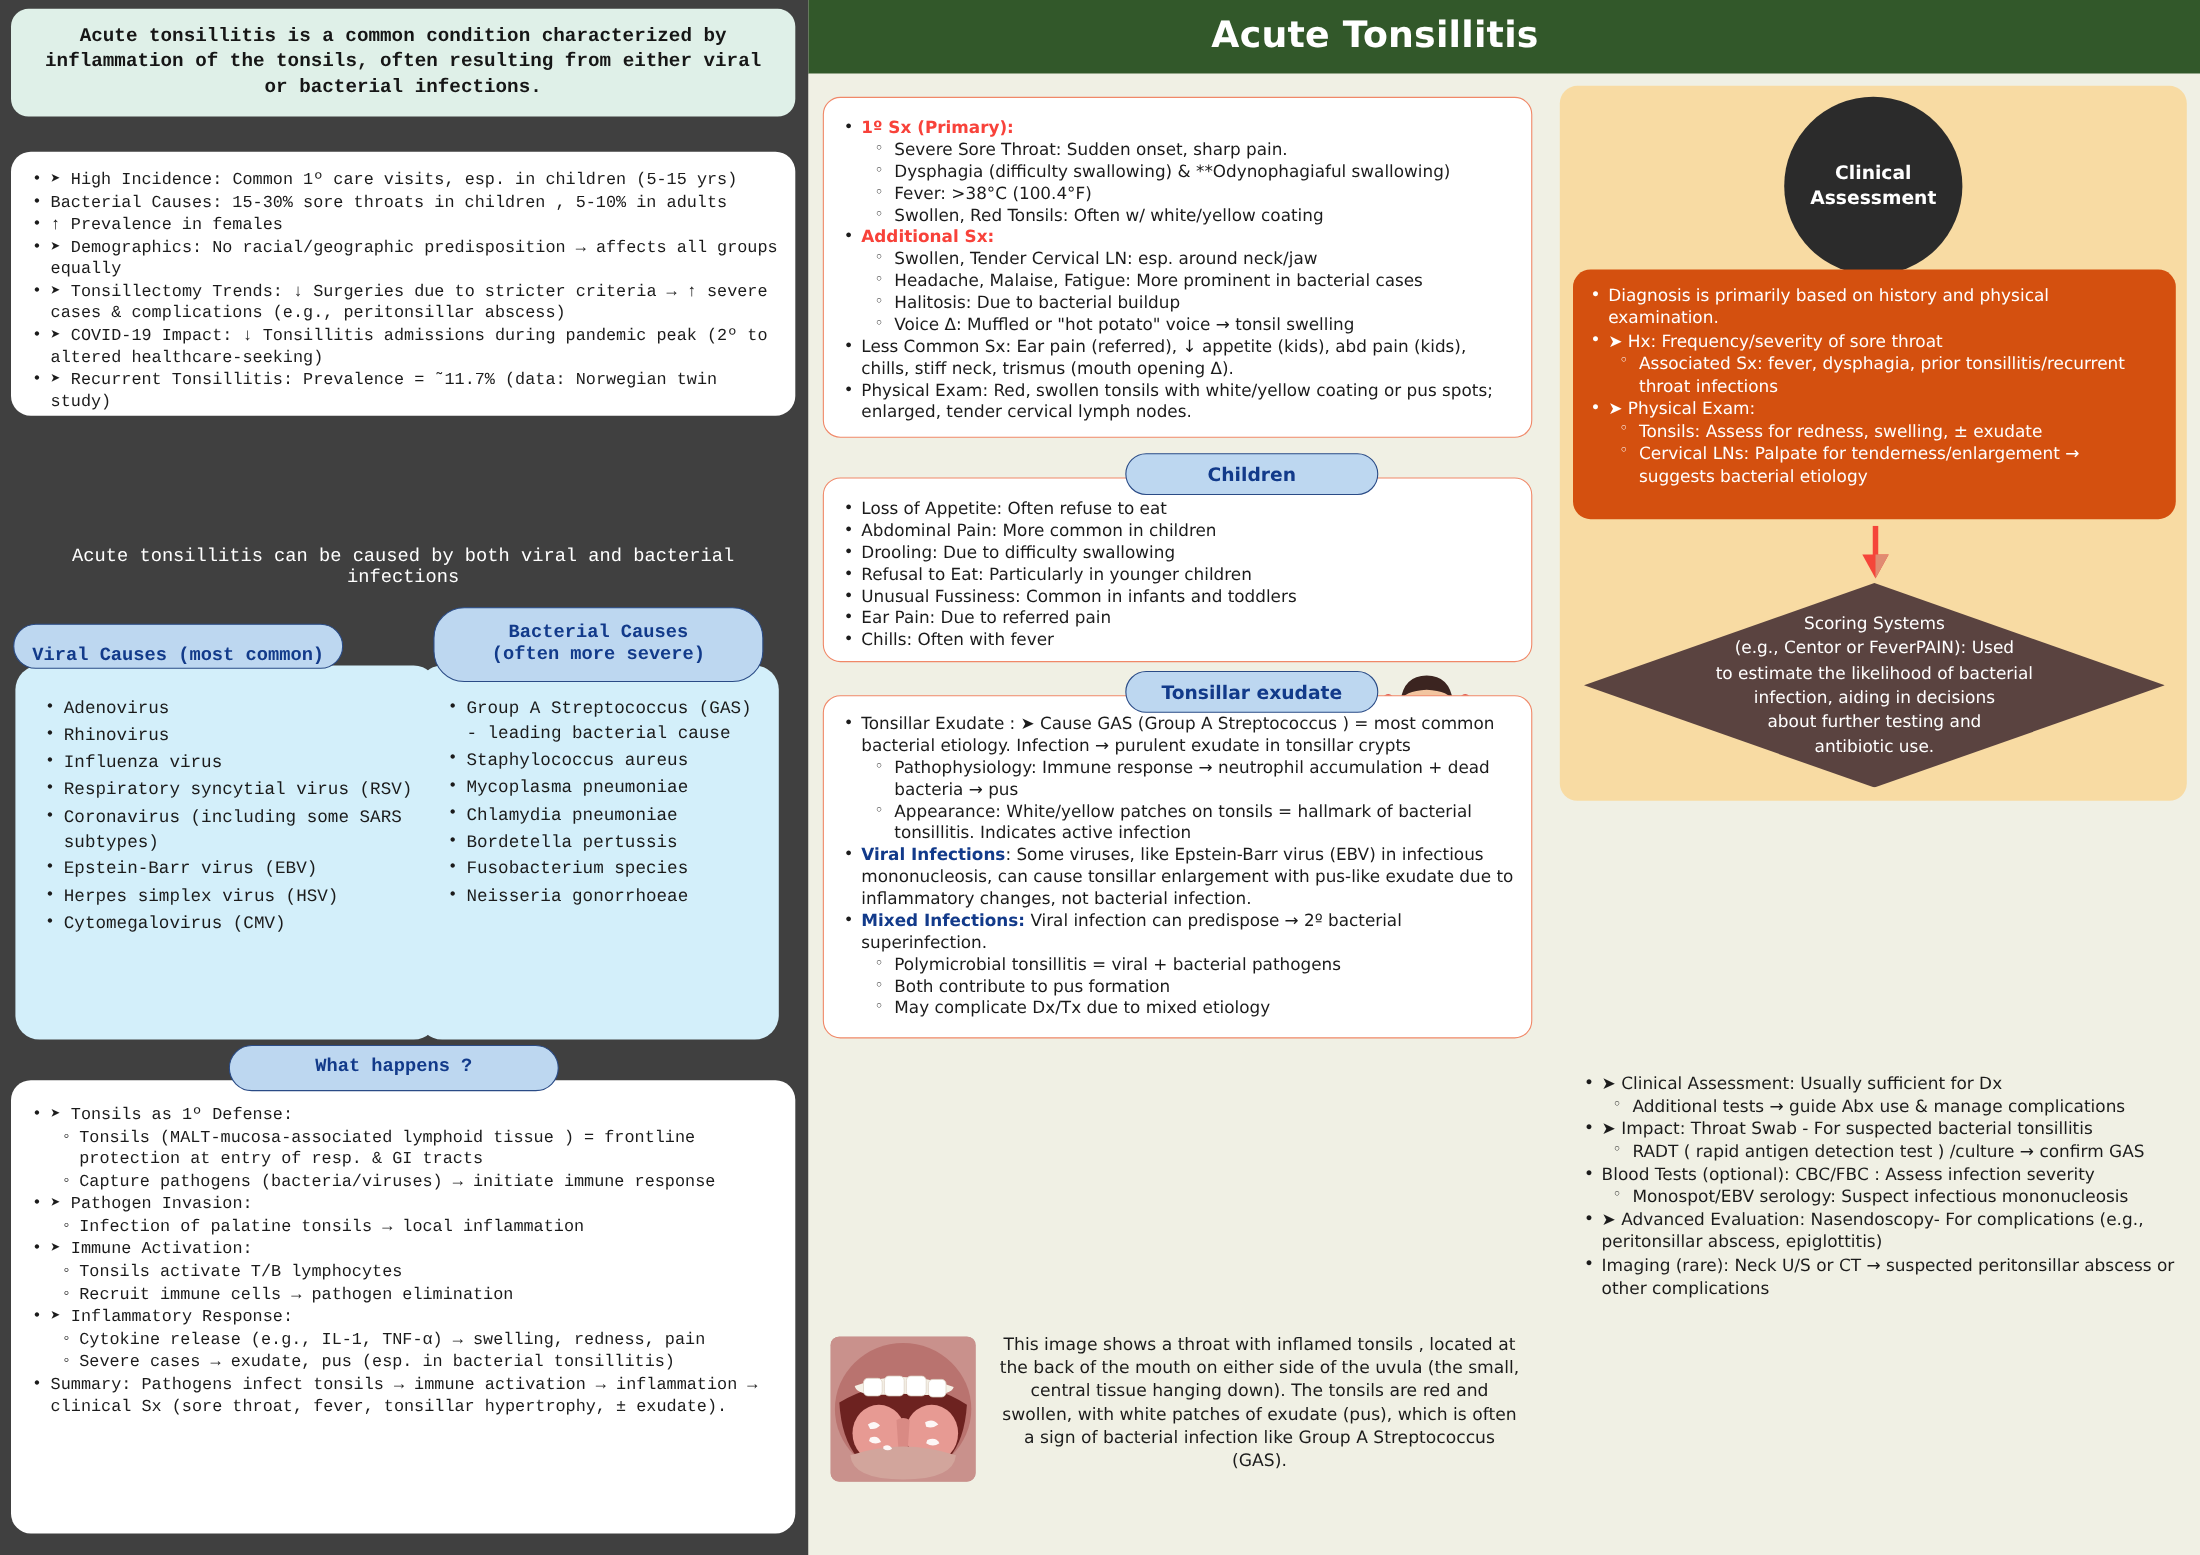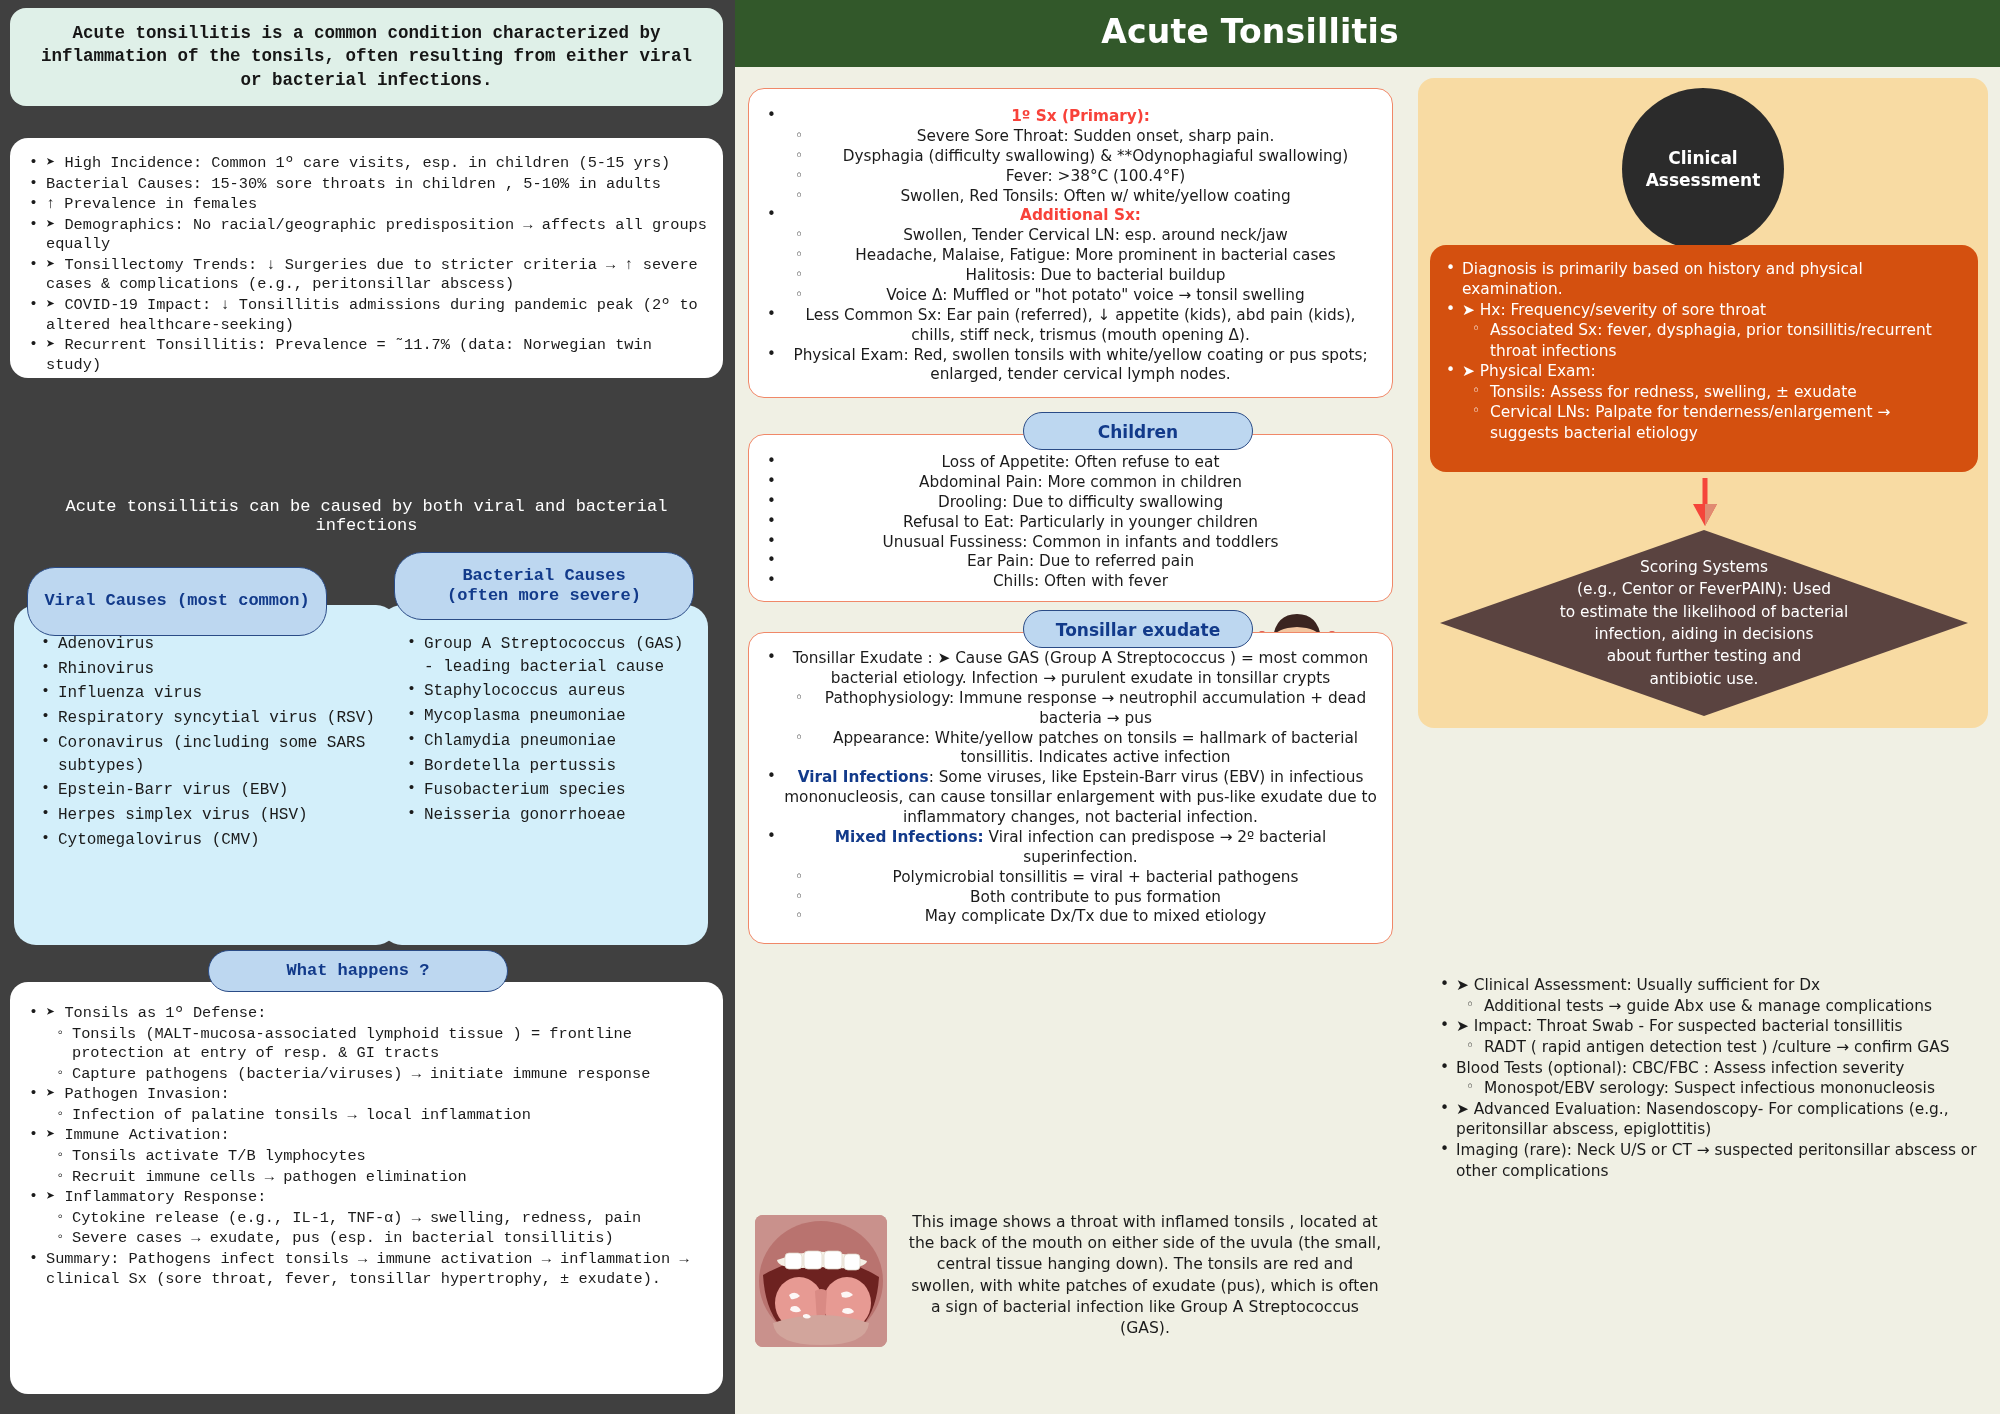--- a/index.html
+++ b/index.html
@@ -48,21 +48,21 @@
     position: absolute; left: 10px; top: 497px; width: 713px;
     text-align: center; color: #ffffff; font-size: 17px;
   }
 
   .pill {
     position: absolute; background: #bdd7f0; border: 1.6px solid #2a4b86;
     border-radius: 28px; color: #123a8a; font-weight: bold;
     font-size: 17px; text-align: center; display: flex;
     align-items: center; justify-content: center; line-height: 1.2; z-index: 4;
   }
-  .pill-viral  { left: 27px;  top: 567px; width: 300px; height: 69px; }
+  .pill-viral  { left: 12px;  top: 567px; width: 300px; height: 41px; align-items: flex-end; }
   .pill-bact   { left: 394px; top: 552px; width: 300px; height: 68px; }
   .pill-what   { left: 208px; top: 950px; width: 300px; height: 42px; }
 
   .causes-box {
     position: absolute; background: #d3effa; border-radius: 22px;
     padding: 28px 14px 10px 18px;
   }
   .causes-viral { left: 14px;  top: 605px; width: 384px; height: 340px; }
   .causes-bact  { left: 380px; top: 605px; width: 328px; height: 340px; }
 
@@ -103,21 +103,21 @@
   .mid-exud   { left: 748px; top: 632px; width: 645px; height: 312px; padding: 16px 14px 0 6px; }
 
   .mid-pill {
     position: absolute; background: #bdd7f0; border: 1.6px solid #2a4b86;
     border-radius: 24px; color: #123a8a; font-weight: bold; font-size: 17px;
     text-align: center; line-height: 38px; height: 38px; z-index: 5;
   }
   .pill-children { left: 1023px; top: 412px; width: 230px; }
   .pill-exudate  { left: 1023px; top: 610px; width: 230px; }
 
-  .mid-col-text ul { list-style: none; text-align: center; }
+  .mid-col-text ul { list-style: none; }
   .mid-col-text li {
     position: relative; padding-left: 28px; margin-bottom: 0px;
     font-size: 15.3px; line-height: 1.30; color: #1b1b1b;
   }
   .mid-col-text li::before {
     content: "\2022"; position: absolute; left: 12px; top: -1px; font-size: 15px;
   }
   .mid-col-text li.sub { padding-left: 58px; }
   .mid-col-text li.sub::before { content: "\25E6"; left: 40px; font-size: 14px; }
   .hl-red  { color: #f8423a; font-weight: bold; }

